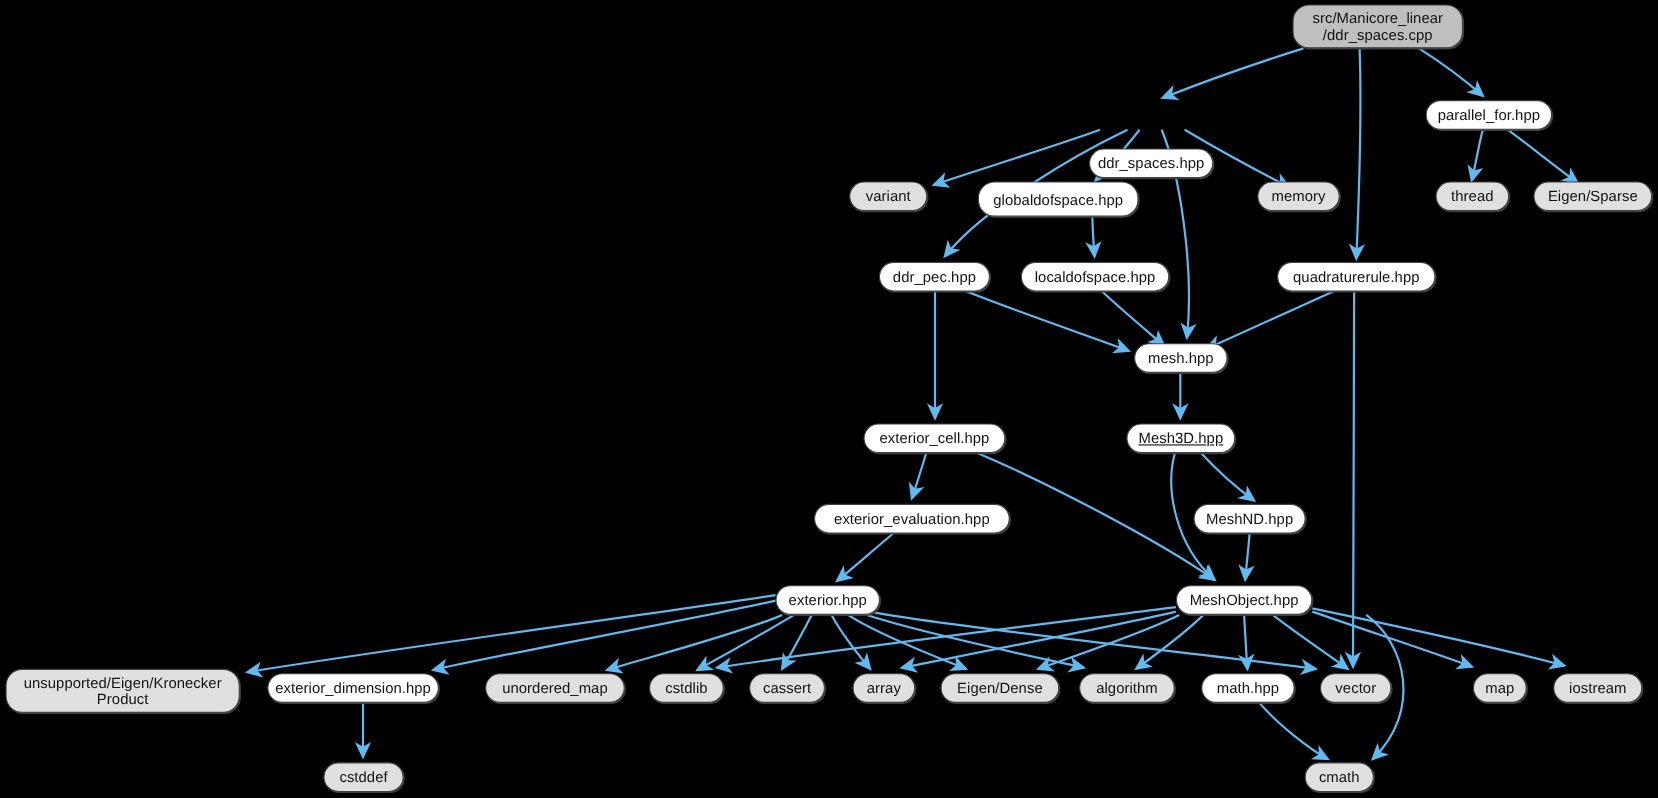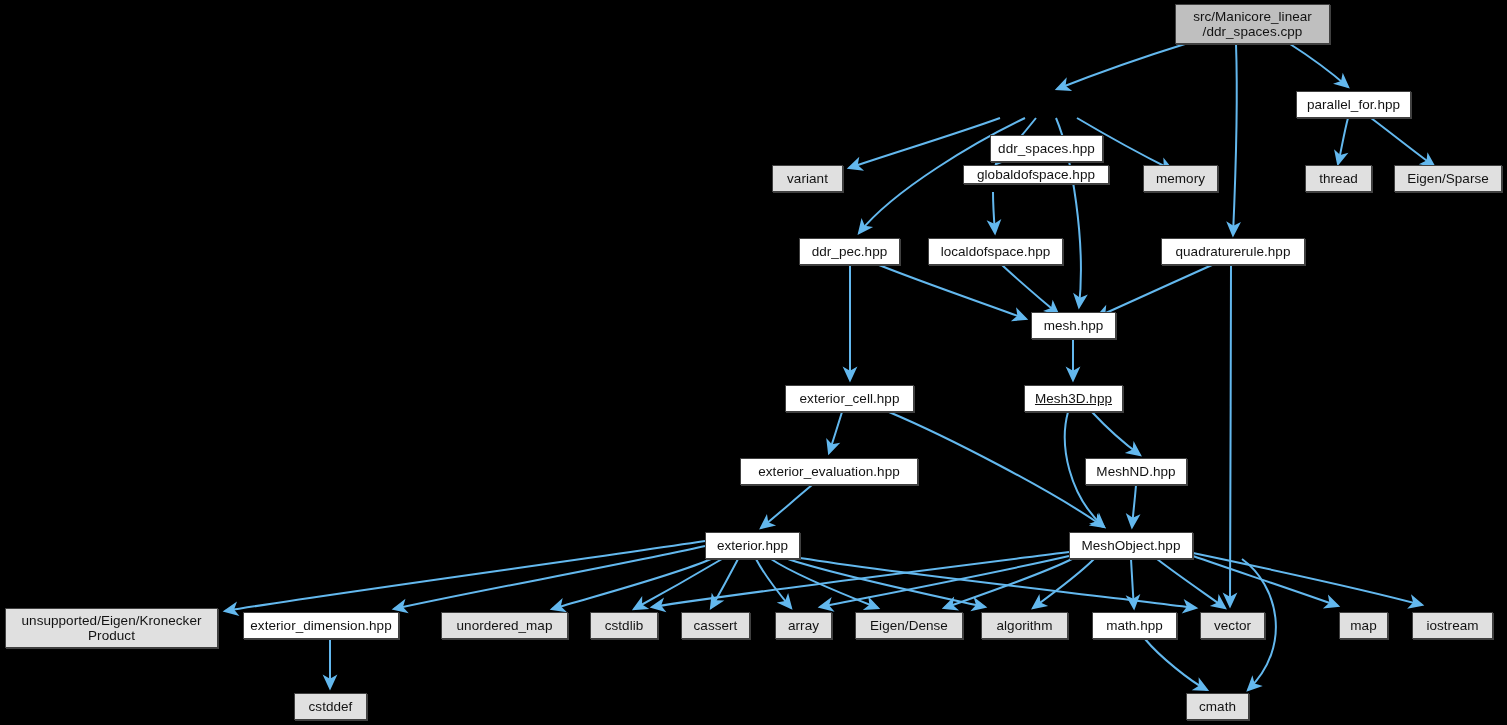--- a/index.html
+++ b/index.html
@@ -28,20 +28,21 @@
     display: flex;
     align-items: center;
     justify-content: center;
     text-align: center;
     color: #121212;
     font-size: 13.5px;
     line-height: 15px;
     letter-spacing: 0.05px;
     white-space: pre;
     z-index: 3;
+    border-radius: 15px;
   }
   .node.header {
     background: #bfbfbf;
     border: 1px solid #404040;
     box-shadow: 1px 1px 0 0 #404040;
   }
   .node.sys {
     background: #e0e0e0;
     border: 1px solid #404040;
     box-shadow: 1px 1px 0 0 #404040;
@@ -113,21 +114,21 @@
         <path d="M1231,265 C1231,370 1230,530 1230,606" fill="none" stroke="#63b8ee" stroke-width="2" marker-end="url(#arrowhead)"></path>
       </g>
   </svg>
 
   <div id="node-layer">
       <div class="node header" style="left: 1175px; top: 4px; width: 155px; height: 40px;"><span class="node-label">src/Manicore_linear
 /ddr_spaces.cpp</span></div>
       <div class="node local" style="left: 990px; top: 91px; width: 113px; height: 27px; margin-top: 44px;"><span class="node-label">ddr_spaces.hpp</span></div>
       <div class="node local" style="left: 1296px; top: 91px; width: 115px; height: 27px;"><span class="node-label">parallel_for.hpp</span></div>
       <div class="node sys" style="left: 772px; top: 165px; width: 71px; height: 27px;"><span class="node-label">variant</span></div>
-      <div class="node local" style="left: 963px; top: 165px; width: 146px; height: 19px; justify-content: center;"><span class="node-label">globaldofspace.hpp</span></div>
+      <div class="node local" style="left: 889px; top: 165px; width: 146px; height: 32px; justify-content: center;"><span class="node-label">globaldofspace.hpp</span></div>
       <div class="node sys" style="left: 1143px; top: 165px; width: 75px; height: 27px;"><span class="node-label">memory</span></div>
       <div class="node sys" style="left: 1305px; top: 165px; width: 67px; height: 27px;"><span class="node-label">thread</span></div>
       <div class="node sys" style="left: 1394px; top: 165px; width: 108px; height: 27px;"><span class="node-label">Eigen/Sparse</span></div>
       <div class="node local" style="left: 799px; top: 238px; width: 101px; height: 27px;"><span class="node-label">ddr_pec.hpp</span></div>
       <div class="node local" style="left: 928px; top: 238px; width: 135px; height: 27px;"><span class="node-label">localdofspace.hpp</span></div>
       <div class="node local" style="left: 1161px; top: 238px; width: 144px; height: 27px;"><span class="node-label">quadraturerule.hpp</span></div>
       <div class="node local" style="left: 1031px; top: 312px; width: 85px; height: 27px;"><span class="node-label">mesh.hpp</span></div>
       <div class="node local" style="left: 785px; top: 385px; width: 129px; height: 27px;"><span class="node-label">exterior_cell.hpp</span></div>
       <div class="node local" style="left: 1024px; top: 385px; width: 99px; height: 27px; text-decoration: underline;"><span class="node-label">Mesh3D.hpp</span></div>
       <div class="node local" style="left: 740px; top: 458px; width: 178px; height: 27px;"><span class="node-label">exterior_evaluation.hpp</span></div>

